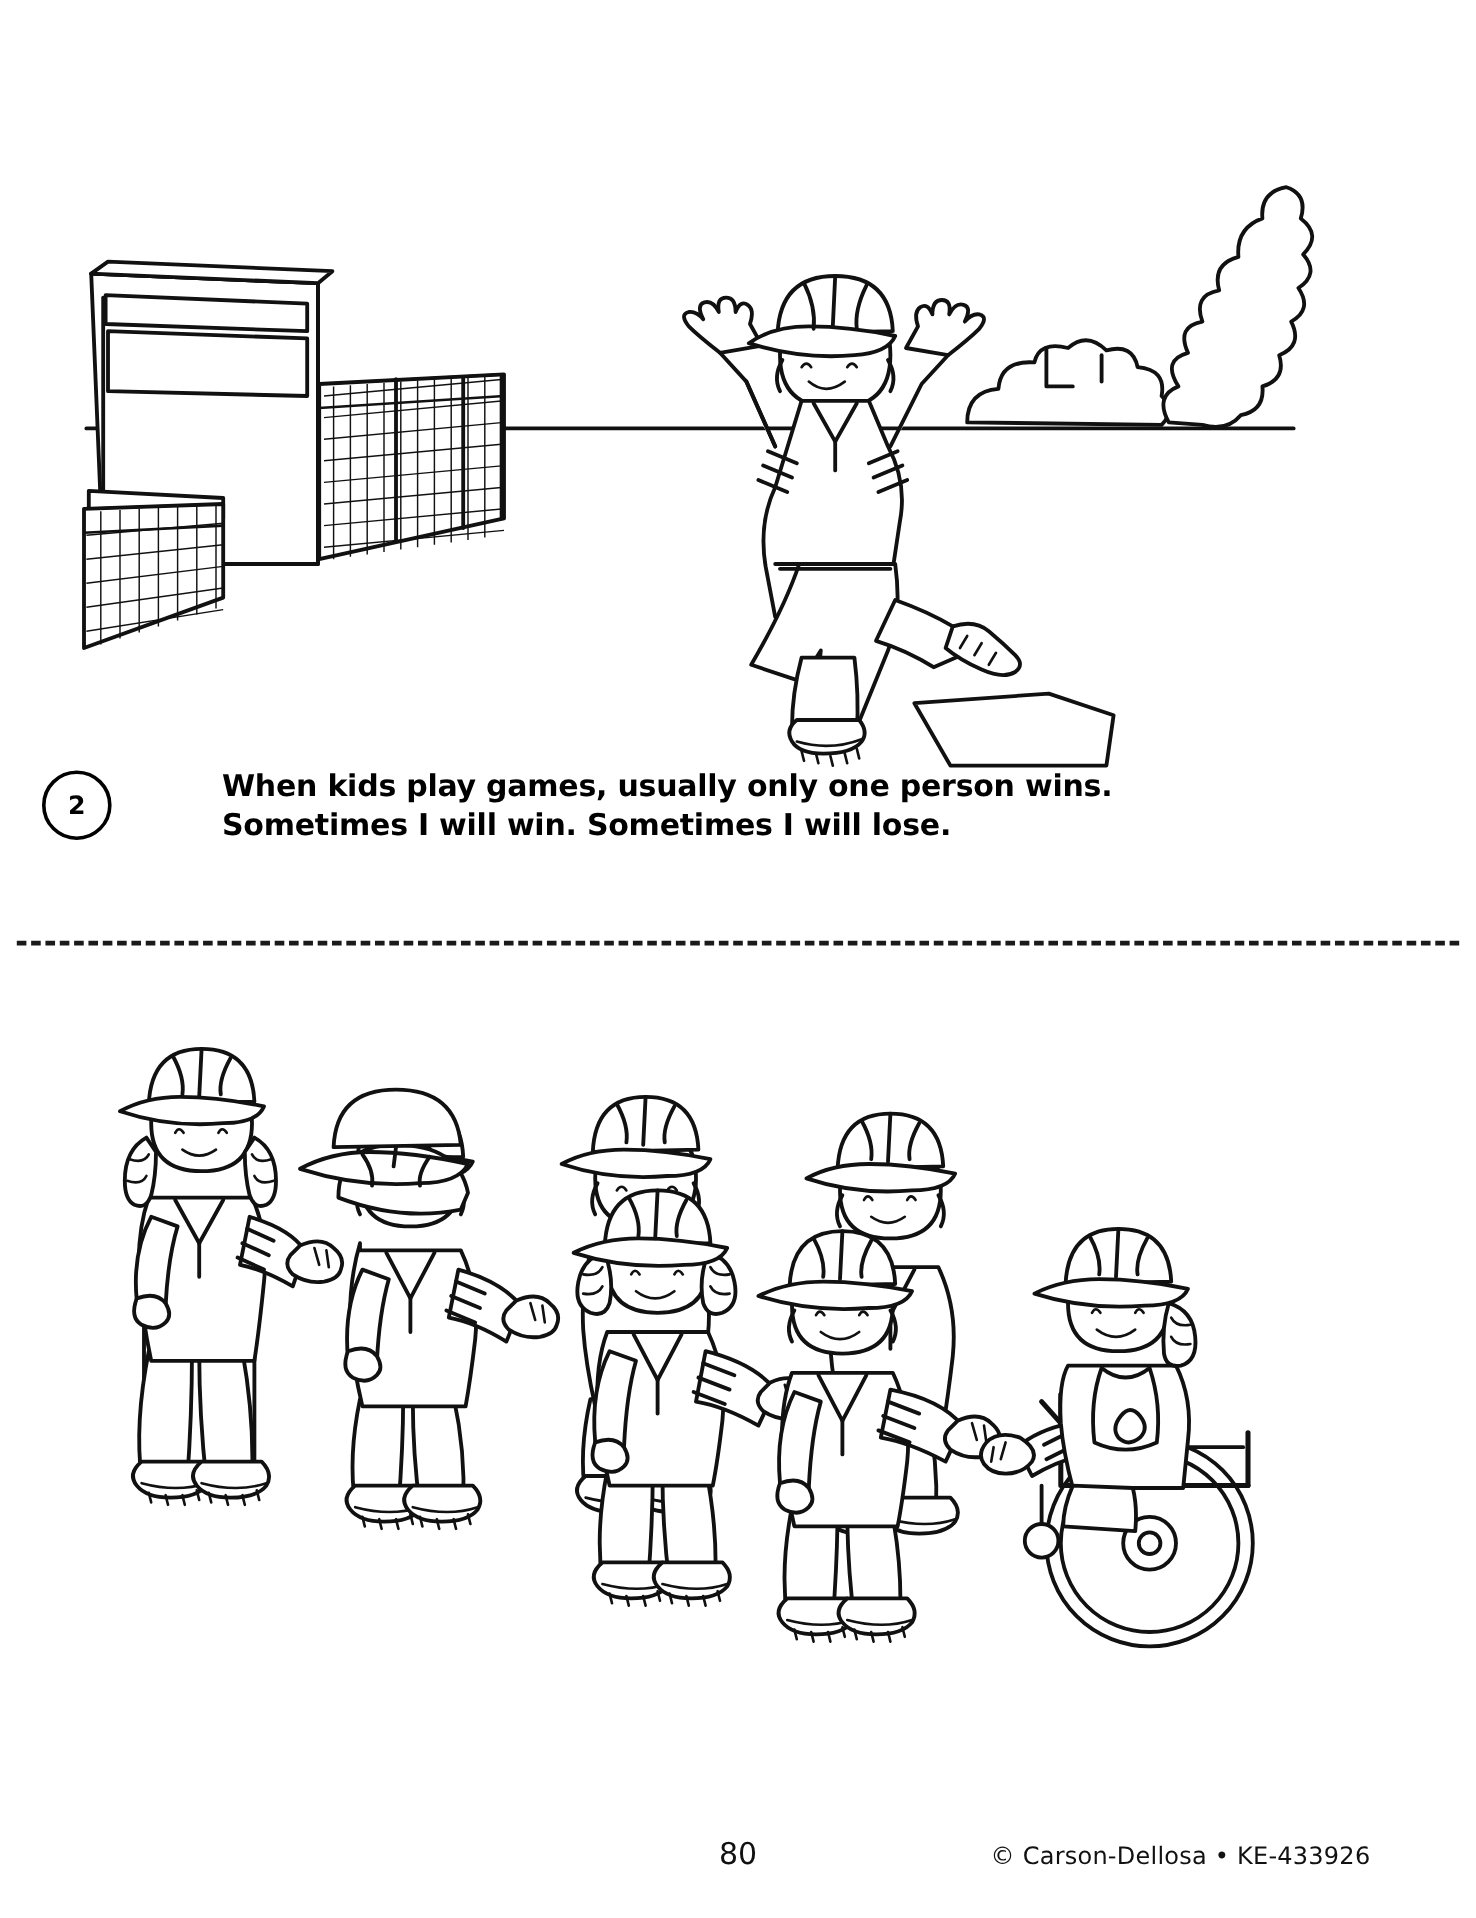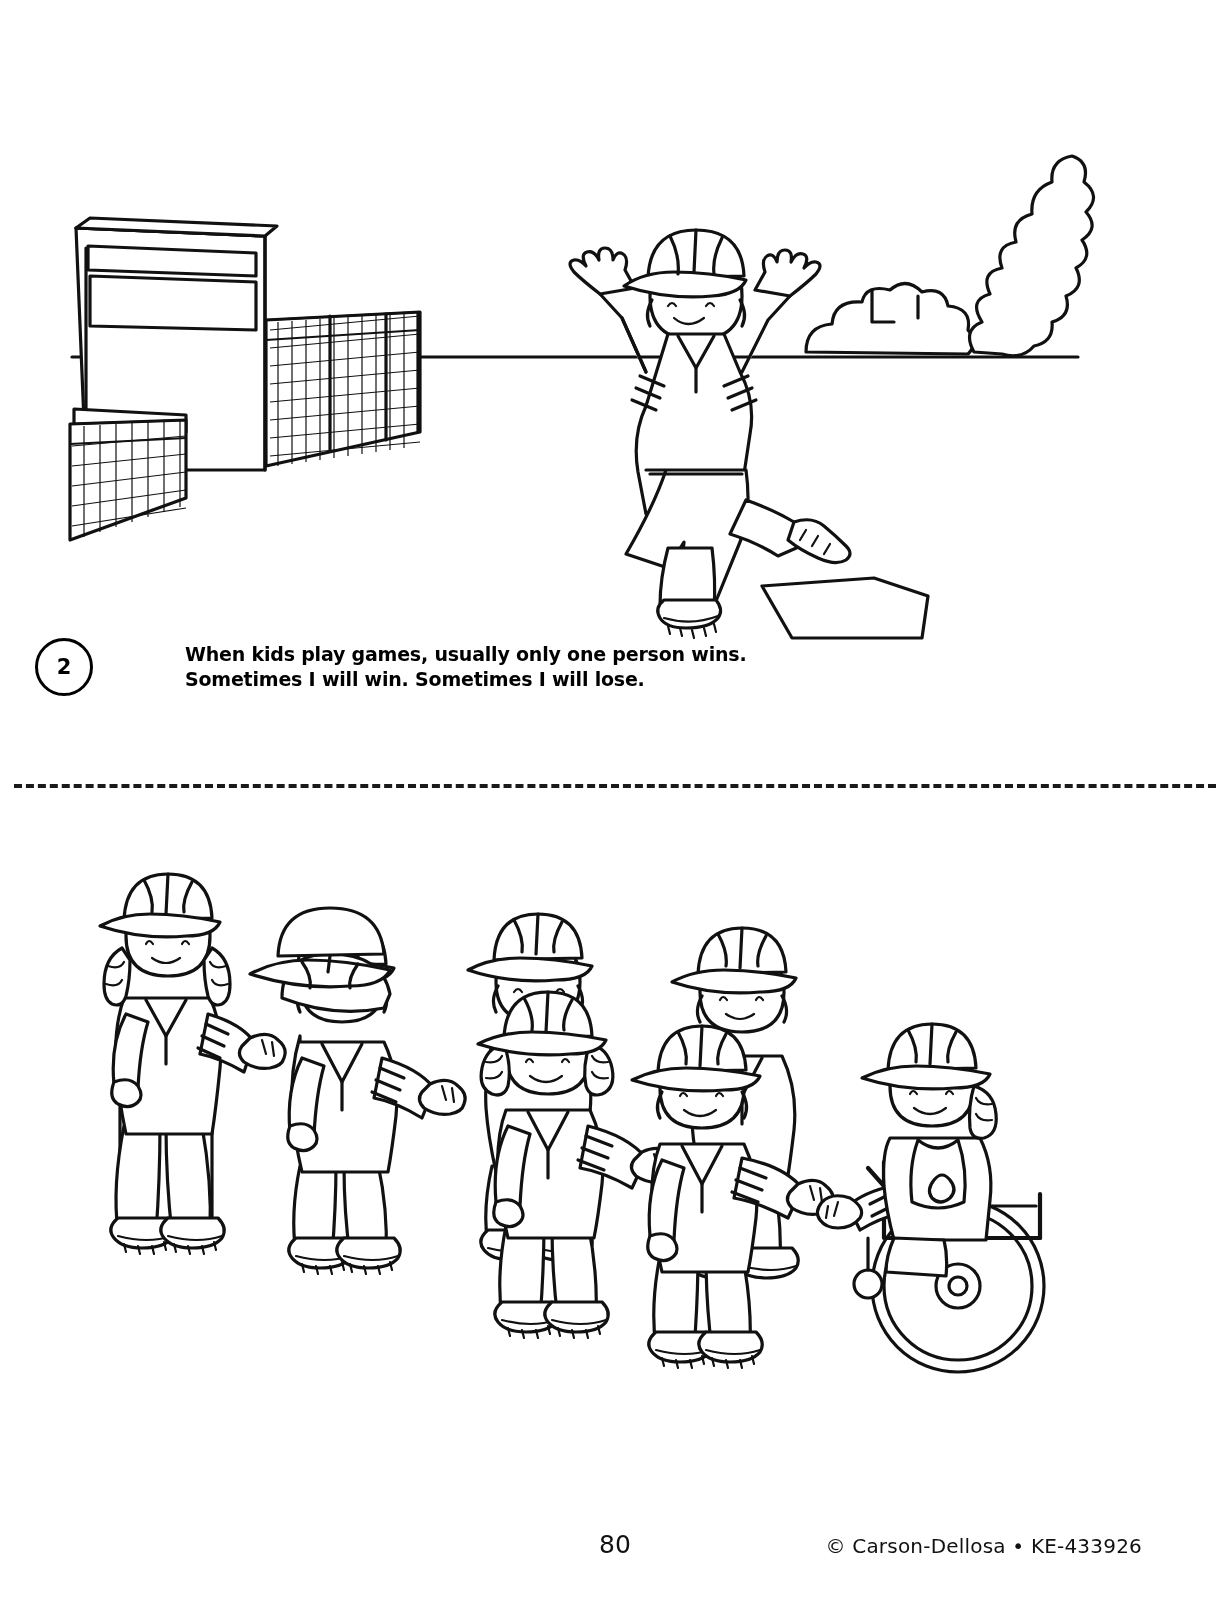--- a/index.html
+++ b/index.html
@@ -56,21 +56,21 @@
     font-family: "DejaVu Sans", sans-serif;
     font-weight: bold;
     font-size: 21px;
     line-height: 1;
     margin-left: 35px;
   }
   .caption-text {
     margin-left: 92px;
     font-family: "DejaVu Sans", sans-serif;
     font-weight: bold;
-    font-size: 19px;
+    font-size: 25px;
     line-height: 1.33;
     letter-spacing: -0.2px;
     white-space: pre-line;
   }
 
   #caption-2 { top: 638px; }
 
   
   .separator {
     position: absolute;

